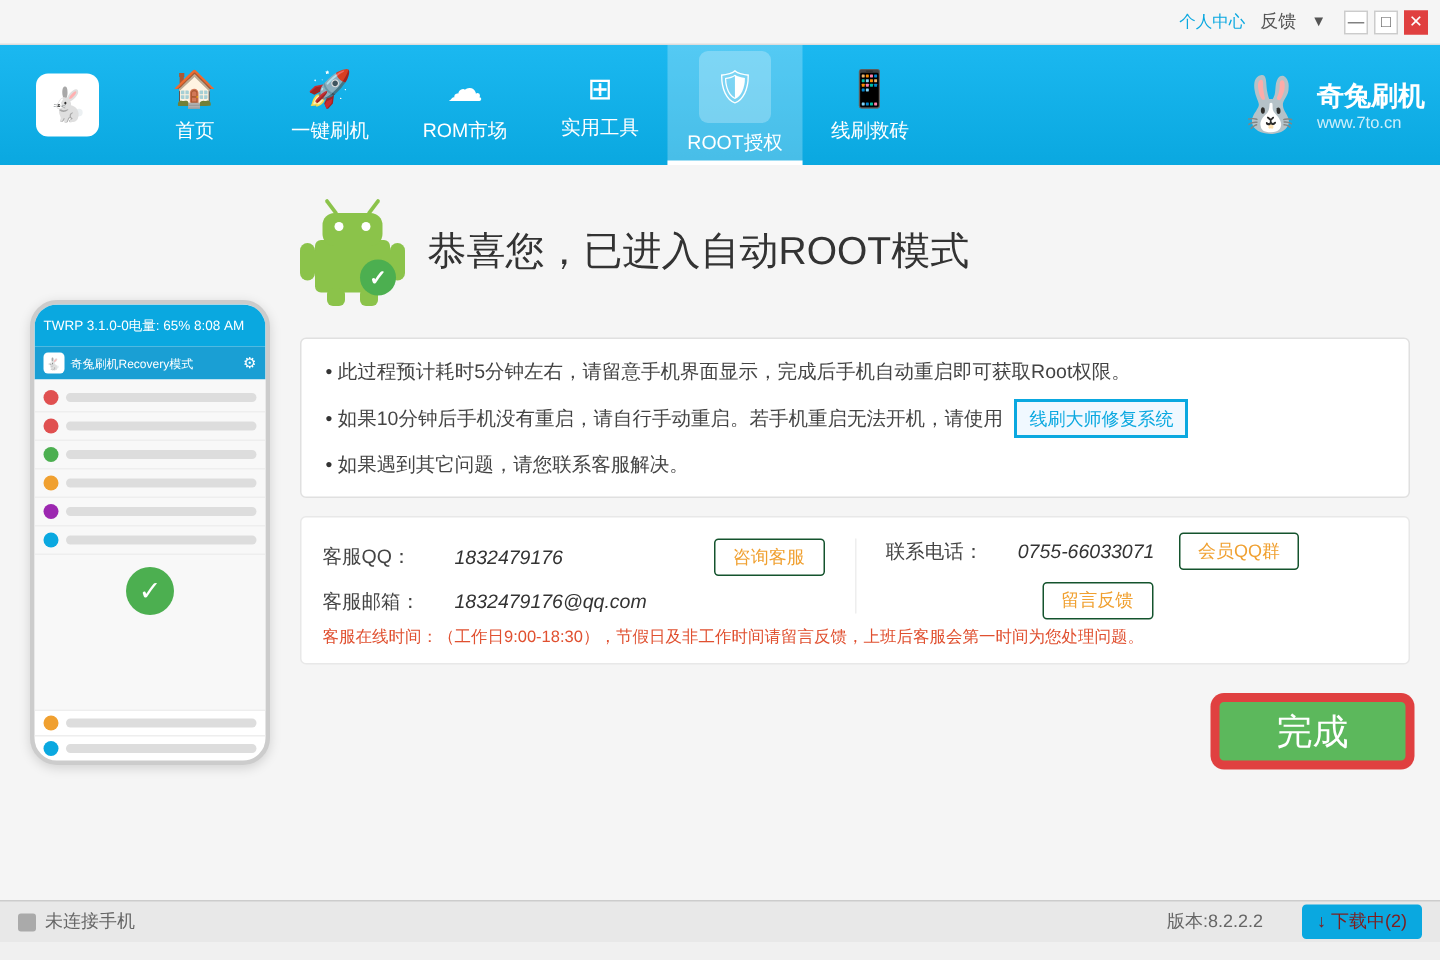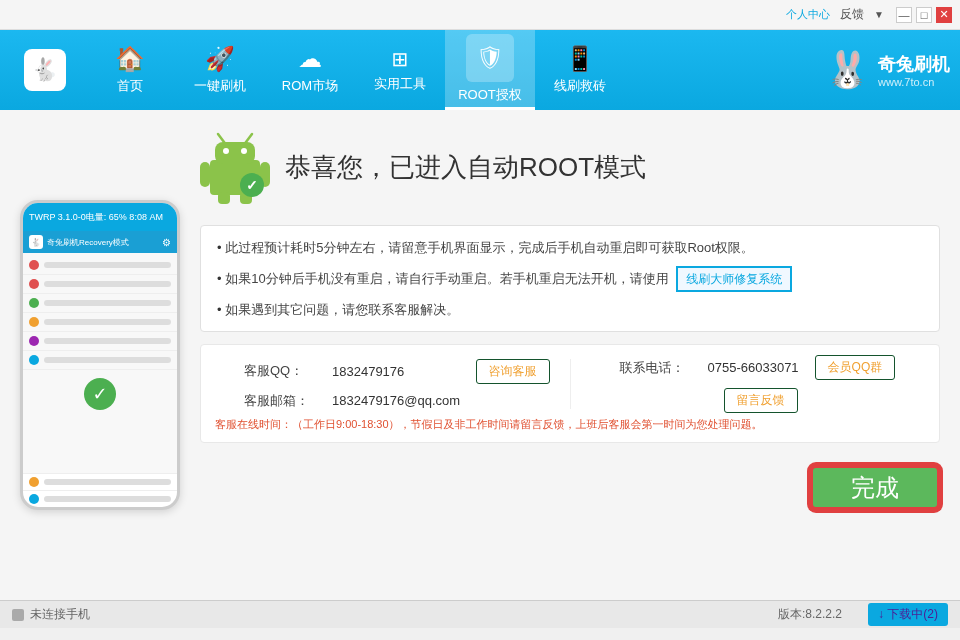--- a/index.html
+++ b/index.html
@@ -305,32 +305,32 @@
     .vip-body {
       padding: 10px 14px;
     }
     .vip-row {
       display: flex;
       align-items: center;
       margin-bottom: 8px;
       gap: 8px;
       font-size: 13px;
       color: #444;
-      margin-left: 29px;
     }
     .vip-row:last-child {
       margin-bottom: 0;
     }
     .vip-label {
       width: 80px;
       flex-shrink: 0;
     }
     .vip-value {
       flex: 1;
       color: #333;
+      font-style: italic;
     }
     .vip-btn {
       border: 1px solid #14532d;
       background: white;
       color: #f0a030;
       padding: 3px 12px;
       font-size: 12px;
       cursor: pointer;
       border-radius: 3px;
     }
@@ -369,21 +369,21 @@
       background: #aaa;
       border-radius: 2px;
     }
     .status-right {
       display: flex;
       align-items: center;
       gap: 26px;
     }
     .download-btn {
       background: #0aa8e0;
-      color: #4c1d95;
+      color: #7f1d1d;
       padding: 3px 10px;
       border-radius: 3px;
       font-size: 12px;
       cursor: pointer;
       display: flex;
       align-items: center;
       gap: 4px;
     }
 
     

